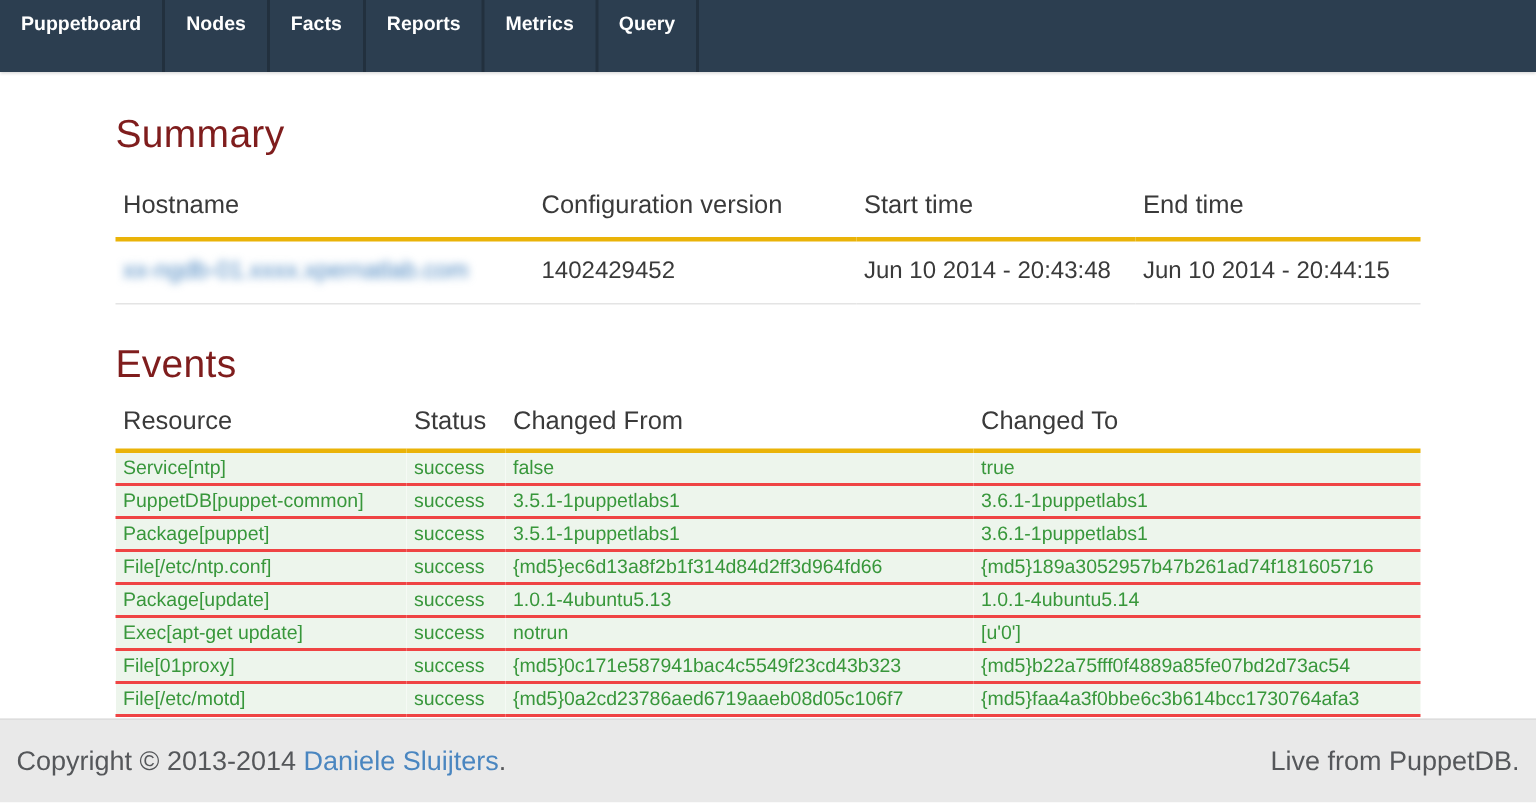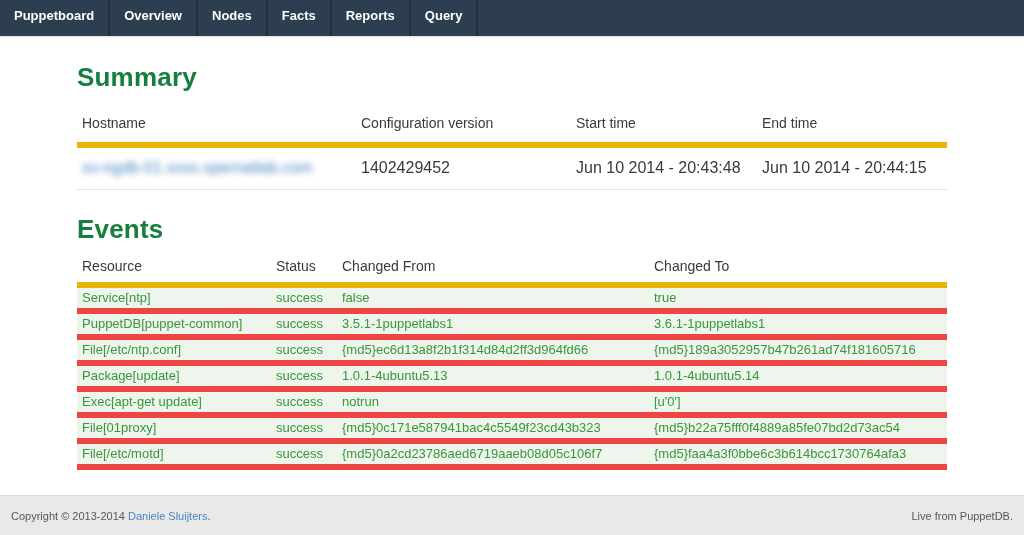--- a/index.html
+++ b/index.html
@@ -8,21 +8,21 @@
     font-family: "Liberation Sans", sans-serif;
     background: #ffffff;
     color: #3a3a3a;
     display: flex;
     flex-direction: column;
     overflow: hidden;
   }
 
   
   .navbar {
-    height: 36px;
+    height: 48px;
     background: #2c3e50;
     display: flex;
     align-items: stretch;
     flex: 0 0 auto;
     box-shadow: 0 1px 2px rgba(0,0,0,0.15);
   }
   .nav-item {
     color: #ffffff;
     font-size: 13px;
     font-weight: 700;
@@ -34,35 +34,35 @@
   }
 
   
   .container {
     width: 870px;
     margin: 0 auto;
     flex: 0 0 auto;
   }
   h2.section-title {
     font-size: 26px;
-    font-weight: 700;
-    color: #15803d;
+    font-weight: 400;
+    color: #7f1d1d;
     letter-spacing: 0.2px;
   }
   .summary-title { margin: 26px 0 14px 0; }
   .events-title  { margin: 24px 0 8px 0; }
 
   table { width: 100%; border-collapse: collapse; table-layout: fixed; }
   th {
     text-align: left;
     font-weight: 400;
-    font-size: 14px;
+    font-size: 17px;
     color: #3a3a3a;
     padding: 8px 5px 11px 5px;
-    border-bottom: 6px solid #eab308;
+    border-bottom: 3px solid #eab308;
     white-space: nowrap;
     overflow: hidden;
   }
 
   
   .summary-table td {
     font-size: 16px;
     color: #3a3a3a;
     padding: 11px 5px 12px 5px;
     border-bottom: 1px solid #e4e4e4;
@@ -82,50 +82,50 @@
   .events-table th { padding: 5px 5px 8px 5px; }
   .events-table col.c-resource { width: 194px; }
   .events-table col.c-status   { width: 66px; }
   .events-table col.c-from     { width: 312px; }
   .events-table tbody td {
     background: #edf5ec;
     color: #38973b;
     font-size: 13px;
     line-height: 14px;
     padding: 3px 5px 3px 5px;
-    border-bottom: 6px solid #ef4444;
+    border-bottom: 2px solid #ef4444;
     white-space: nowrap;
     overflow: hidden;
   }
 
   
   .footer {
     margin-top: auto;
     flex: 0 0 auto;
-    height: 40px;
+    height: 56px;
     background: #e9e9e9;
     border-top: 1px solid #dddddd;
     display: flex;
     justify-content: space-between;
     align-items: center;
     padding: 0 11px;
-    font-size: 11px;
+    font-size: 18px;
     color: #55575a;
   }
   .footer a { color: #4a86c0; text-decoration: none; }
 </style>
 </head>
 <body>
 
 <nav class="navbar">
   <div class="nav-item">Puppetboard</div>
-  <div class="nav-item">Overview</div>
   <div class="nav-item">Nodes</div>
   <div class="nav-item">Facts</div>
   <div class="nav-item">Reports</div>
+  <div class="nav-item">Metrics</div>
   <div class="nav-item">Query</div>
 </nav>
 
 <main class="container">
 
   <h2 class="section-title summary-title">Summary</h2>
 
   <table class="summary-table">
     <colgroup>
         <col class="c-hostname">
@@ -177,20 +177,26 @@
         <td>false</td>
         <td>true</td>
       </tr>
       <tr>
         <td>PuppetDB[puppet-common]</td>
         <td>success</td>
         <td>3.5.1-1puppetlabs1</td>
         <td>3.6.1-1puppetlabs1</td>
       </tr>
       <tr>
+        <td>Package[puppet]</td>
+        <td>success</td>
+        <td>3.5.1-1puppetlabs1</td>
+        <td>3.6.1-1puppetlabs1</td>
+      </tr>
+      <tr>
         <td>File[/etc/ntp.conf]</td>
         <td>success</td>
         <td>{md5}ec6d13a8f2b1f314d84d2ff3d964fd66</td>
         <td>{md5}189a3052957b47b261ad74f181605716</td>
       </tr>
       <tr>
         <td>Package[update]</td>
         <td>success</td>
         <td>1.0.1-4ubuntu5.13</td>
         <td>1.0.1-4ubuntu5.14</td>

